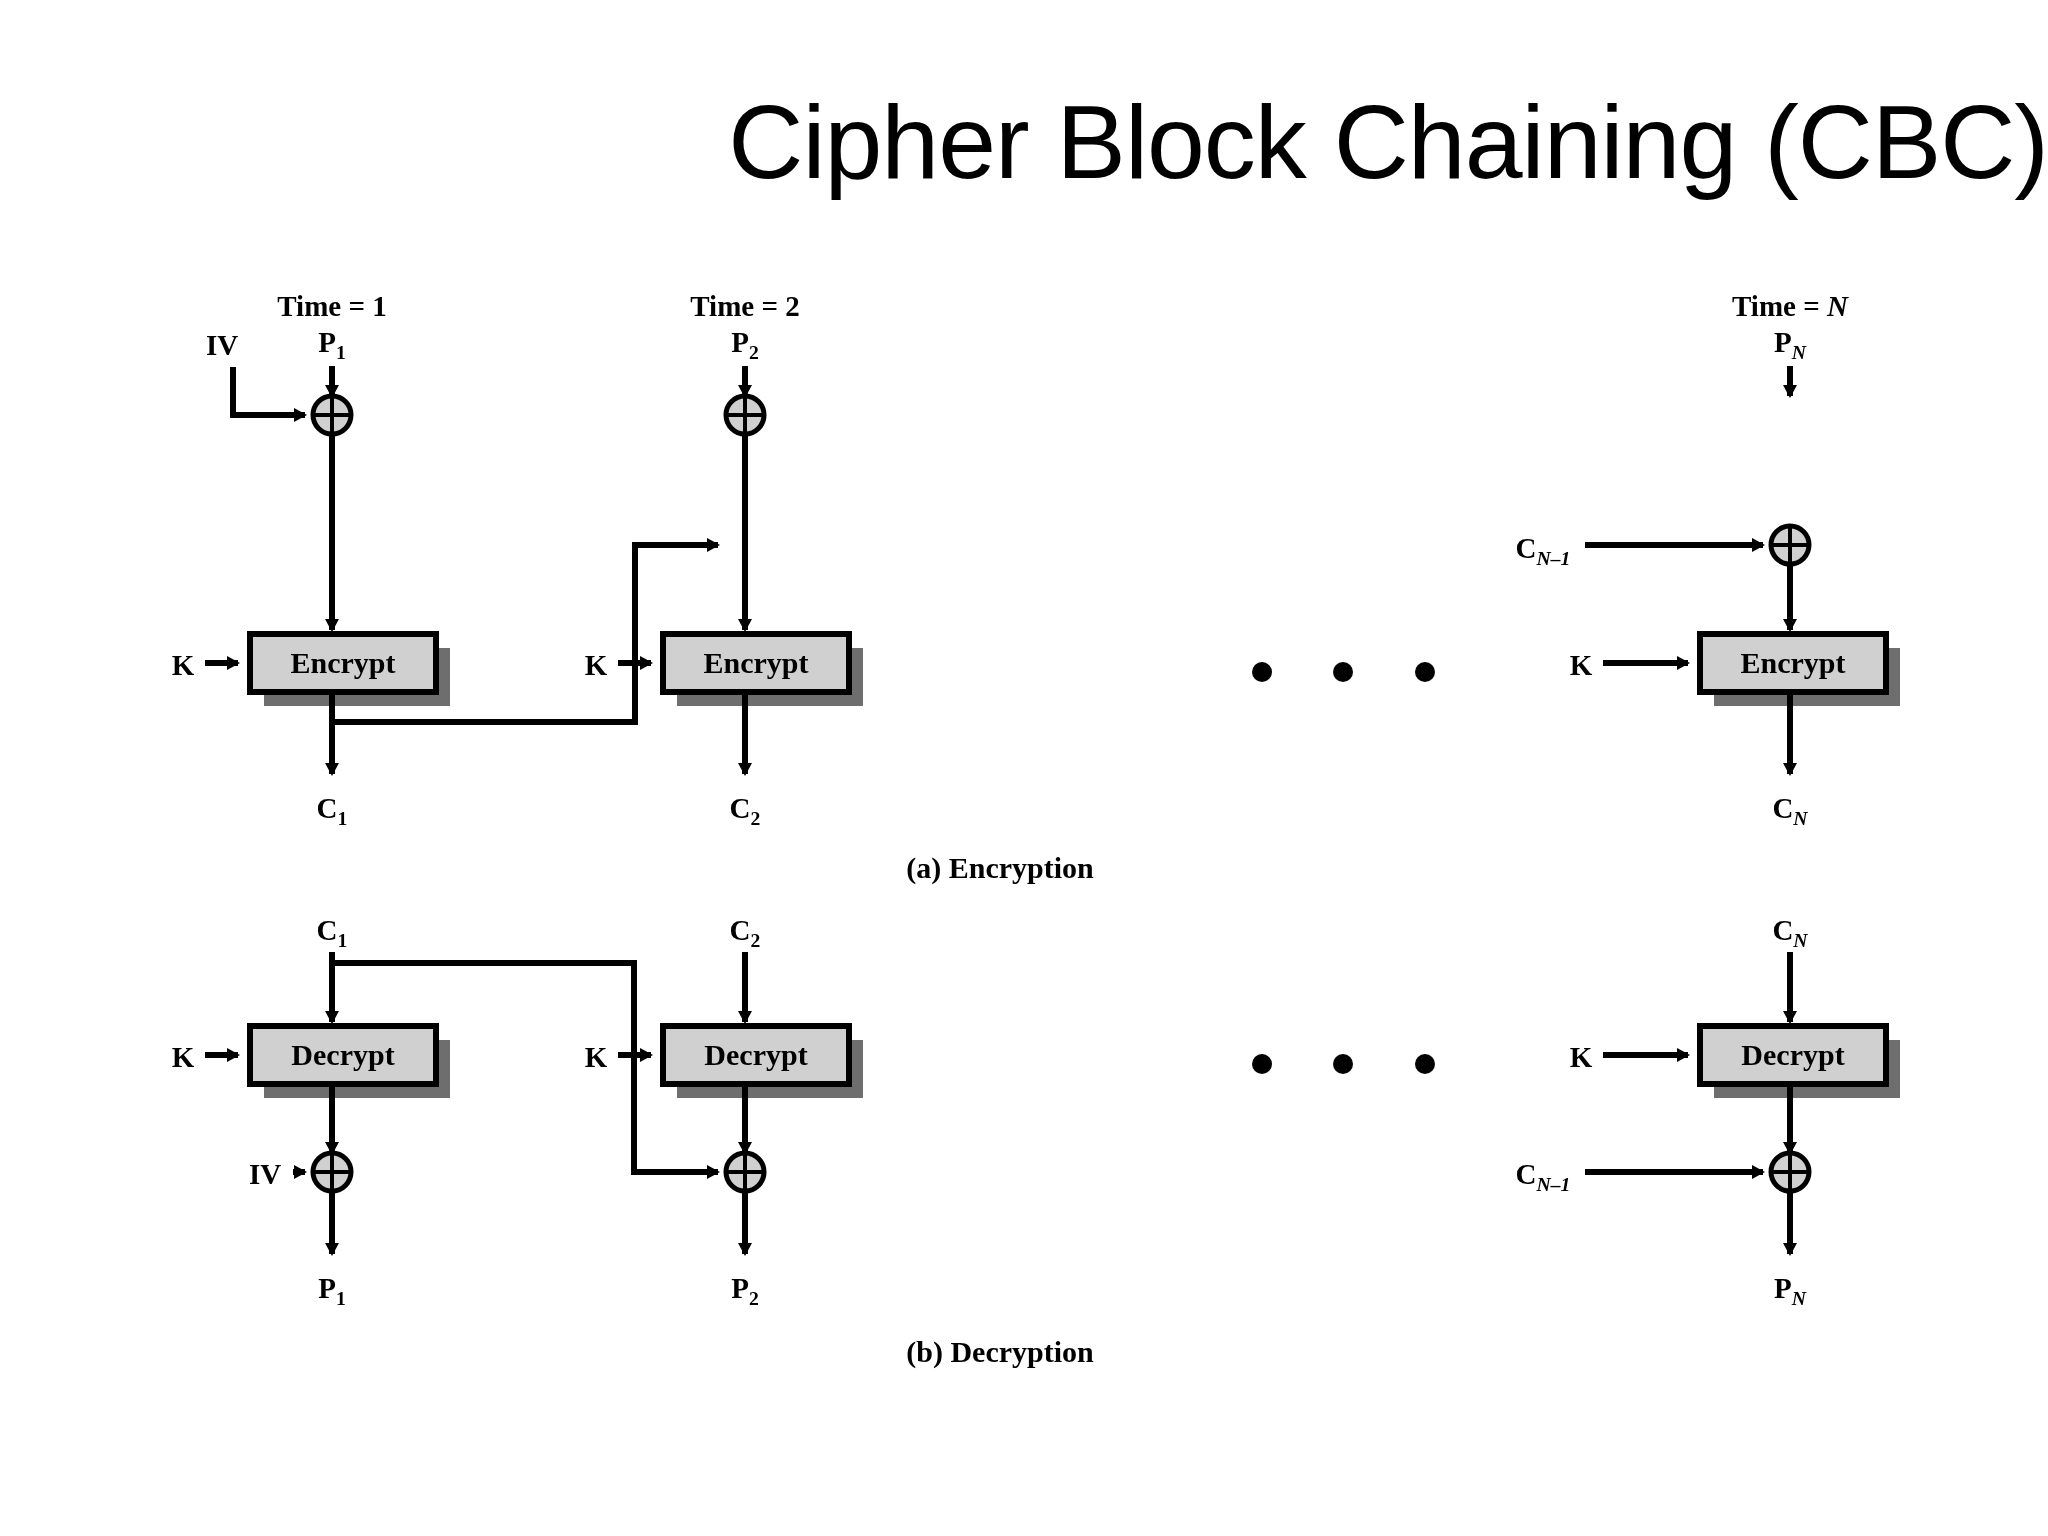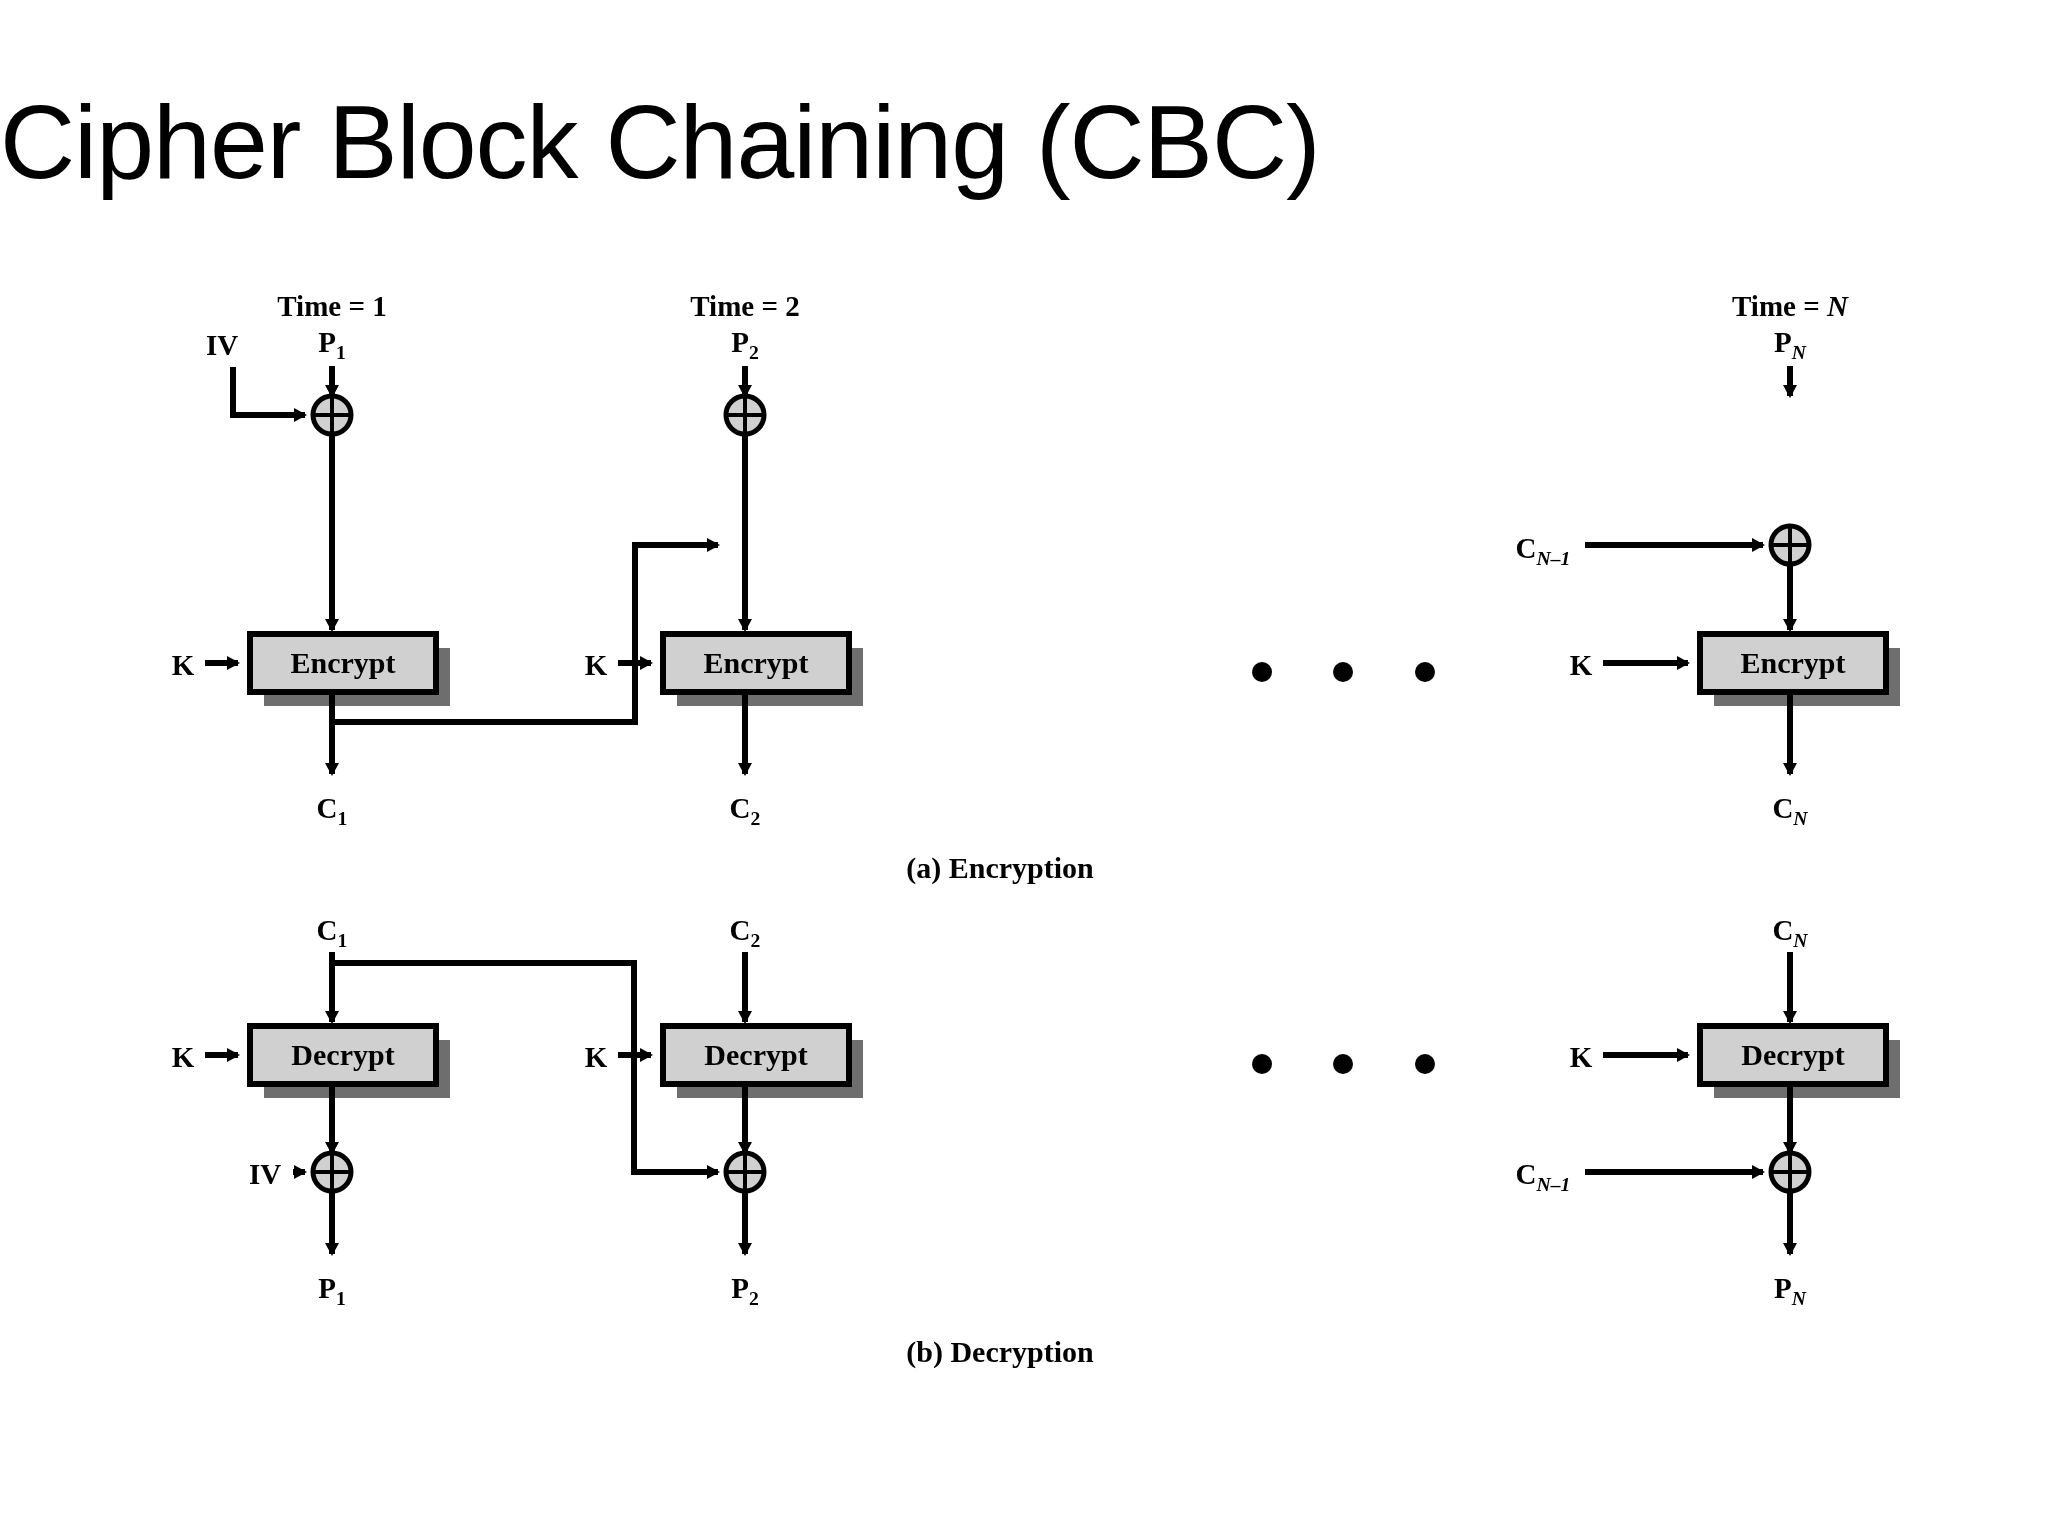--- a/index.html
+++ b/index.html
@@ -17,21 +17,21 @@
     position: relative;
     width: 2048px;
     height: 1536px;
     background: #ffffff;
   }
   #slide-title {
     position: absolute;
     top: 88px;
     left: 0;
     width: 2048px;
-    text-align: left;
+    text-align: right;
     font-family: "Liberation Sans", sans-serif;
     font-size: 104px;
     font-weight: 400;
     color: #000000;
     letter-spacing: -1px;
     line-height: 1.05;
     white-space: nowrap;
   }
   #diagram {
     position: absolute;

